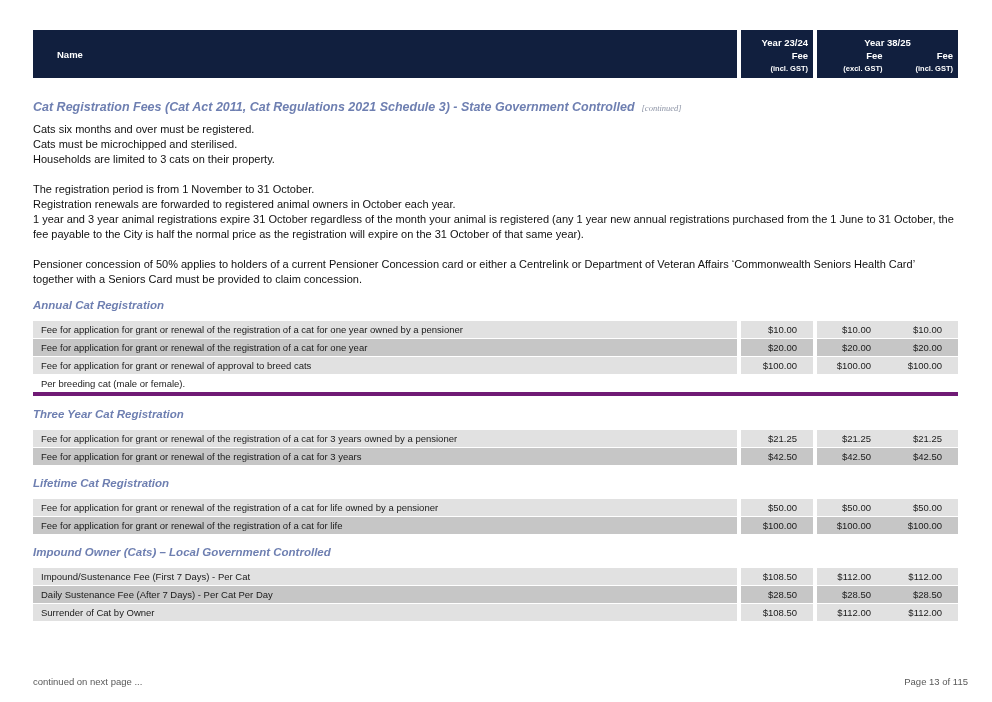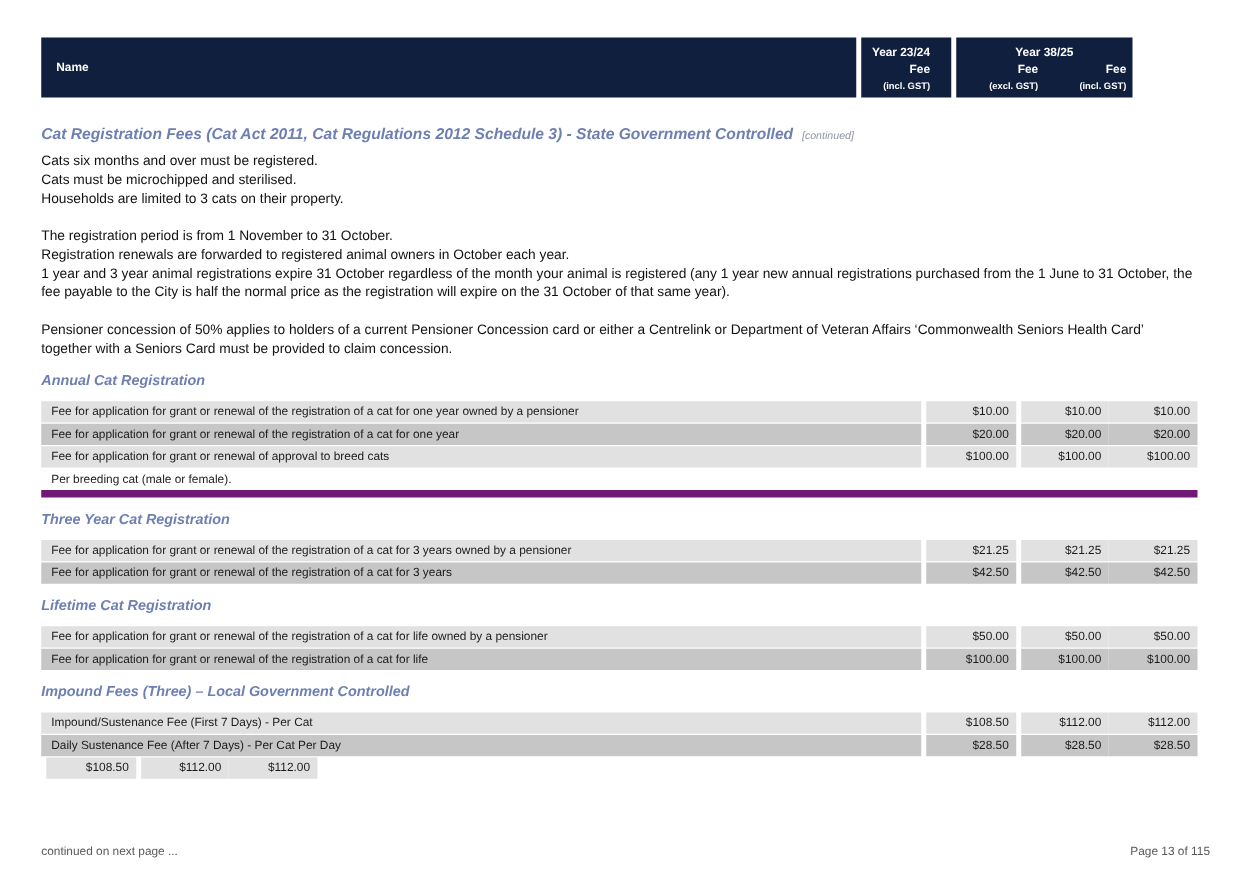--- a/index.html
+++ b/index.html
@@ -8,51 +8,51 @@
     width:992px; height:702px;
     background:#ffffff;
     font-family:"Liberation Sans", sans-serif;
     overflow:hidden;
   }
   .content { padding:30px 34px 0 33px; }
 
   
   .fee-header { display:flex; height:48px; }
   .hdr { background:#111f3e; color:#ffffff; box-sizing:border-box; font-weight:bold; }
-  .name-hdr { width:652px; display:flex; align-items:center; padding-left:12px; font-size:9.5px; }
-  .y2324 { width:72px; margin-left:4px; text-align:right; padding:6px 17px 0 0; font-size:9.5px; line-height:13px; }
+  .name-hdr { width:704px; display:flex; align-items:center; padding-left:24px; font-size:9.5px; }
+  .y2324 { width:72px; margin-left:4px; text-align:right; padding:6px 5px 0 0; font-size:9.5px; line-height:13px; }
   .y2425 { width:141px; margin-left:4px; padding-top:6px; font-size:9.5px; line-height:13px; }
   .y2425-title { text-align:center; }
   .y2425-cols { display:flex; }
   .subcol { flex:1; text-align:right; padding-right:5px; }
   .gst { font-size:7.5px; }
 
   
   .doc-title { margin-top:22px; font-size:12.5px; font-weight:bold; font-style:italic; color:#6e7fb1; }
-  .continued { font-size:8.5px; font-weight:normal; color:#8d94a6; margin-left:7px; }
+  .continued { font-size:8.5px; font-weight:normal; color:#8d94a6; margin-left:7px;font-family:Liberation Serif, serif; }
 
   
   .para { margin-top:15px; font-size:11px; line-height:15px; color:#111; }
   #paragraphs .para:first-child { margin-top:8px; }
   .para-line { min-height:15px; }
 
   
   .section { margin-top:12px; }
   .section-heading { font-size:11.5px; font-weight:bold; font-style:italic; color:#6e7fb1; }
   .fee-table { margin-top:10px; }
   .row { display:flex; height:17px; margin-bottom:1px; font-size:9.5px; color:#1a1a1a; }
   .cell-name { width:704px; height:100%; display:flex; align-items:center; padding-left:8px; box-sizing:border-box; }
-  .cell-fee { height:100%; display:flex; align-items:center; justify-content:flex-end; padding-right:6px; box-sizing:border-box; }
+  .cell-fee { height:100%; display:flex; align-items:center; justify-content:flex-end; padding-right:16px; box-sizing:border-box; }
   .fee1 { width:72px; margin-left:4px; }
   .fee-block { width:141px; margin-left:4px; display:flex; height:100%; }
   .fee2 { width:70px; }
   .fee3 { width:71px; }
   .row-light .cell-name, .row-light .cell-fee { background:#e1e1e1; }
   .row-dark  .cell-name, .row-dark  .cell-fee { background:#c6c6c6; }
-  .row-note { border-bottom:6px solid #701a75;gap:41px; }
+  .row-note { border-bottom:4px solid #701a75;gap:41px; }
 
   
   .footer {
     position:absolute; left:33px; right:24px; top:676px;
     display:flex; justify-content:space-between;
     font-size:9.5px; color:#595959;
   }
 </style>
 </head>
 <body>
@@ -78,21 +78,21 @@
           </div>
           <div class="subcol">
             <div>Fee</div>
             <div class="gst">(incl. GST)</div>
           </div>
         </div>
       </div>
     </div>
 
     <div class="doc-title">
-      <span>Cat Registration Fees (Cat Act 2011, Cat Regulations 2012 Schedule 3) - State Government Controlled</span><span class="continued">[continued]</span>
+      <span>Cat Registration Fees (Cat Act 2011, Cat Regulations 2021 Schedule 3) - State Government Controlled</span><span class="continued">[continued]</span>
     </div>
 
     <div id="paragraphs">
         <div class="para">
           <div class="para-line">Cats six months and over must be registered.</div>
           <div class="para-line">Cats must be microchipped and sterilised.</div>
           <div class="para-line">Households are limited to 3 cats on their property.</div>
         </div>
         <div class="para">
           <div class="para-line">The registration period is from 1 November to 31 October.</div>
@@ -178,39 +178,40 @@
               <div class="cell-name">Fee for application for grant or renewal of the registration of a cat for life</div>
               <div class="cell-fee fee1">$100.00</div>
               <div class="fee-block">
                 <div class="cell-fee fee2">$100.00</div>
                 <div class="cell-fee fee3">$100.00</div>
               </div>
             </div>
           </div>
         </div>
         <div class="section">
-          <div class="section-heading">Impound Fees (Three) – Local Government Controlled</div>
+          <div class="section-heading">Impound Owner (Cats) – Local Government Controlled</div>
           <div class="fee-table">
             <div class="row row-light">
               <div class="cell-name">Impound/Sustenance Fee (First 7 Days) - Per Cat</div>
               <div class="cell-fee fee1">$108.50</div>
               <div class="fee-block">
                 <div class="cell-fee fee2">$112.00</div>
                 <div class="cell-fee fee3">$112.00</div>
               </div>
             </div>
             <div class="row row-dark">
               <div class="cell-name">Daily Sustenance Fee (After 7 Days) - Per Cat Per Day</div>
               <div class="cell-fee fee1">$28.50</div>
               <div class="fee-block">
                 <div class="cell-fee fee2">$28.50</div>
                 <div class="cell-fee fee3">$28.50</div>
               </div>
             </div>
             <div class="row row-light">
+              <div class="cell-name">Surrender of Cat by Owner</div>
               <div class="cell-fee fee1">$108.50</div>
               <div class="fee-block">
                 <div class="cell-fee fee2">$112.00</div>
                 <div class="cell-fee fee3">$112.00</div>
               </div>
             </div>
           </div>
         </div>
       </div>
 

